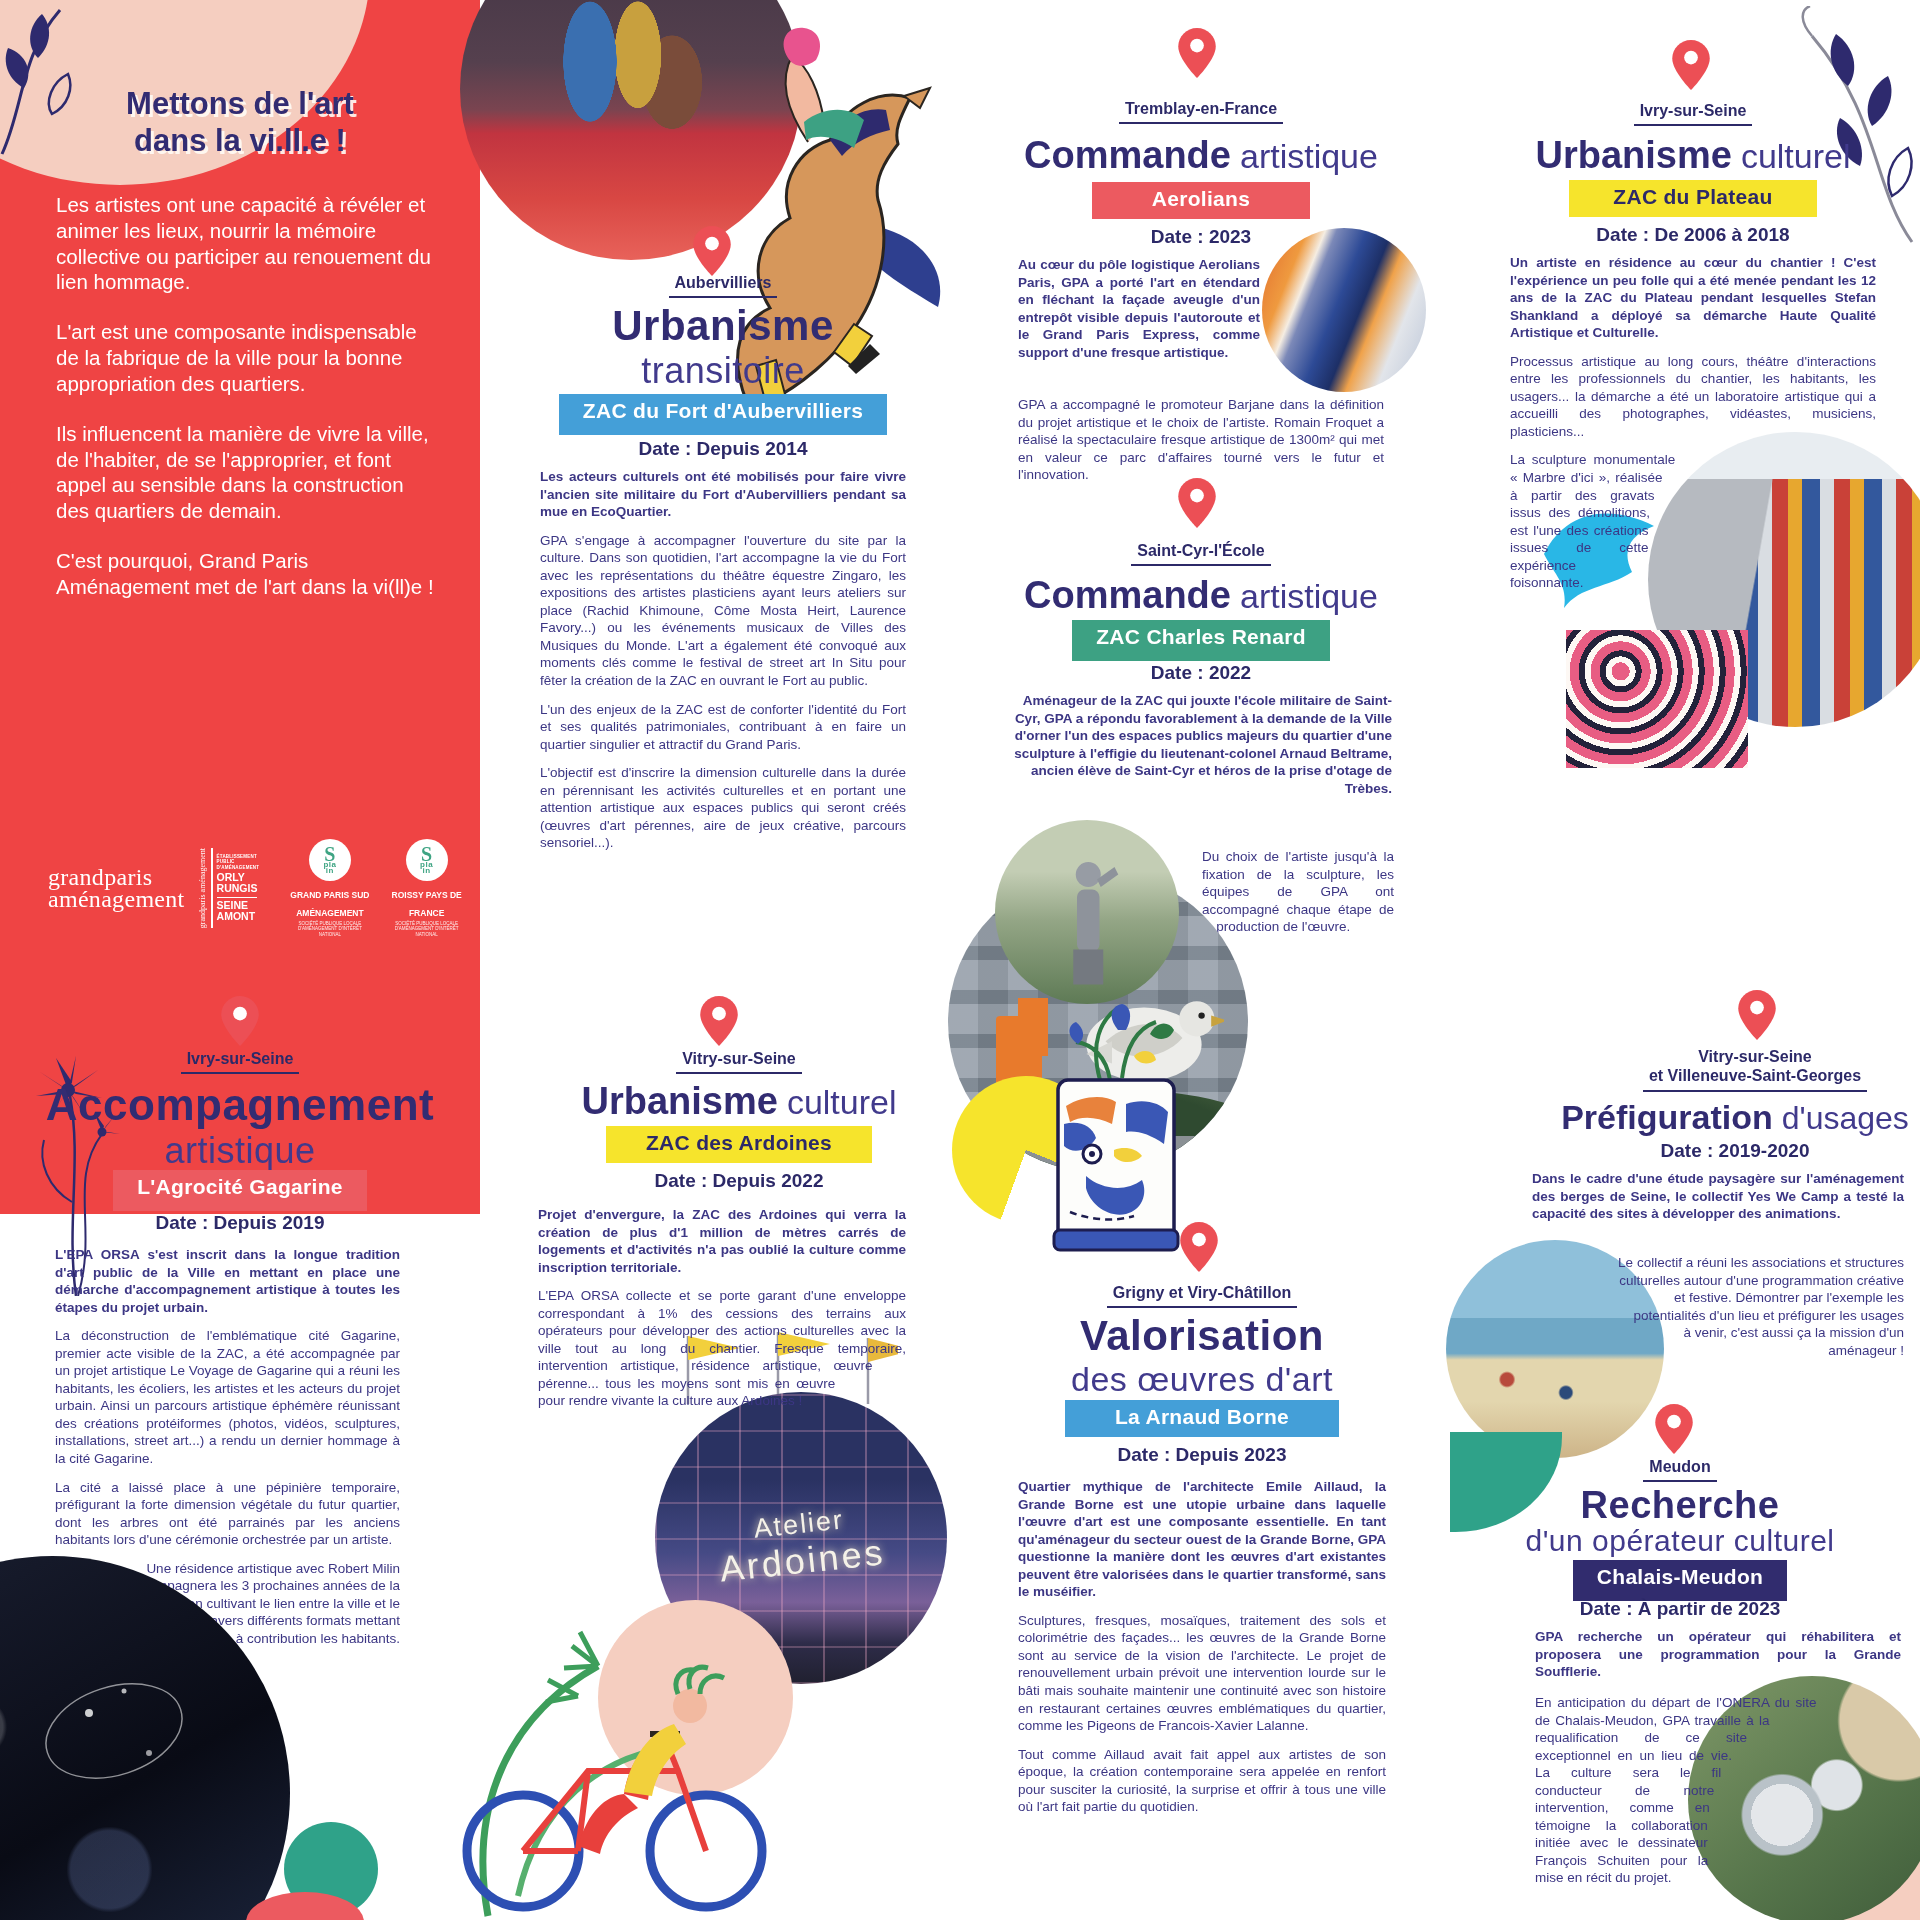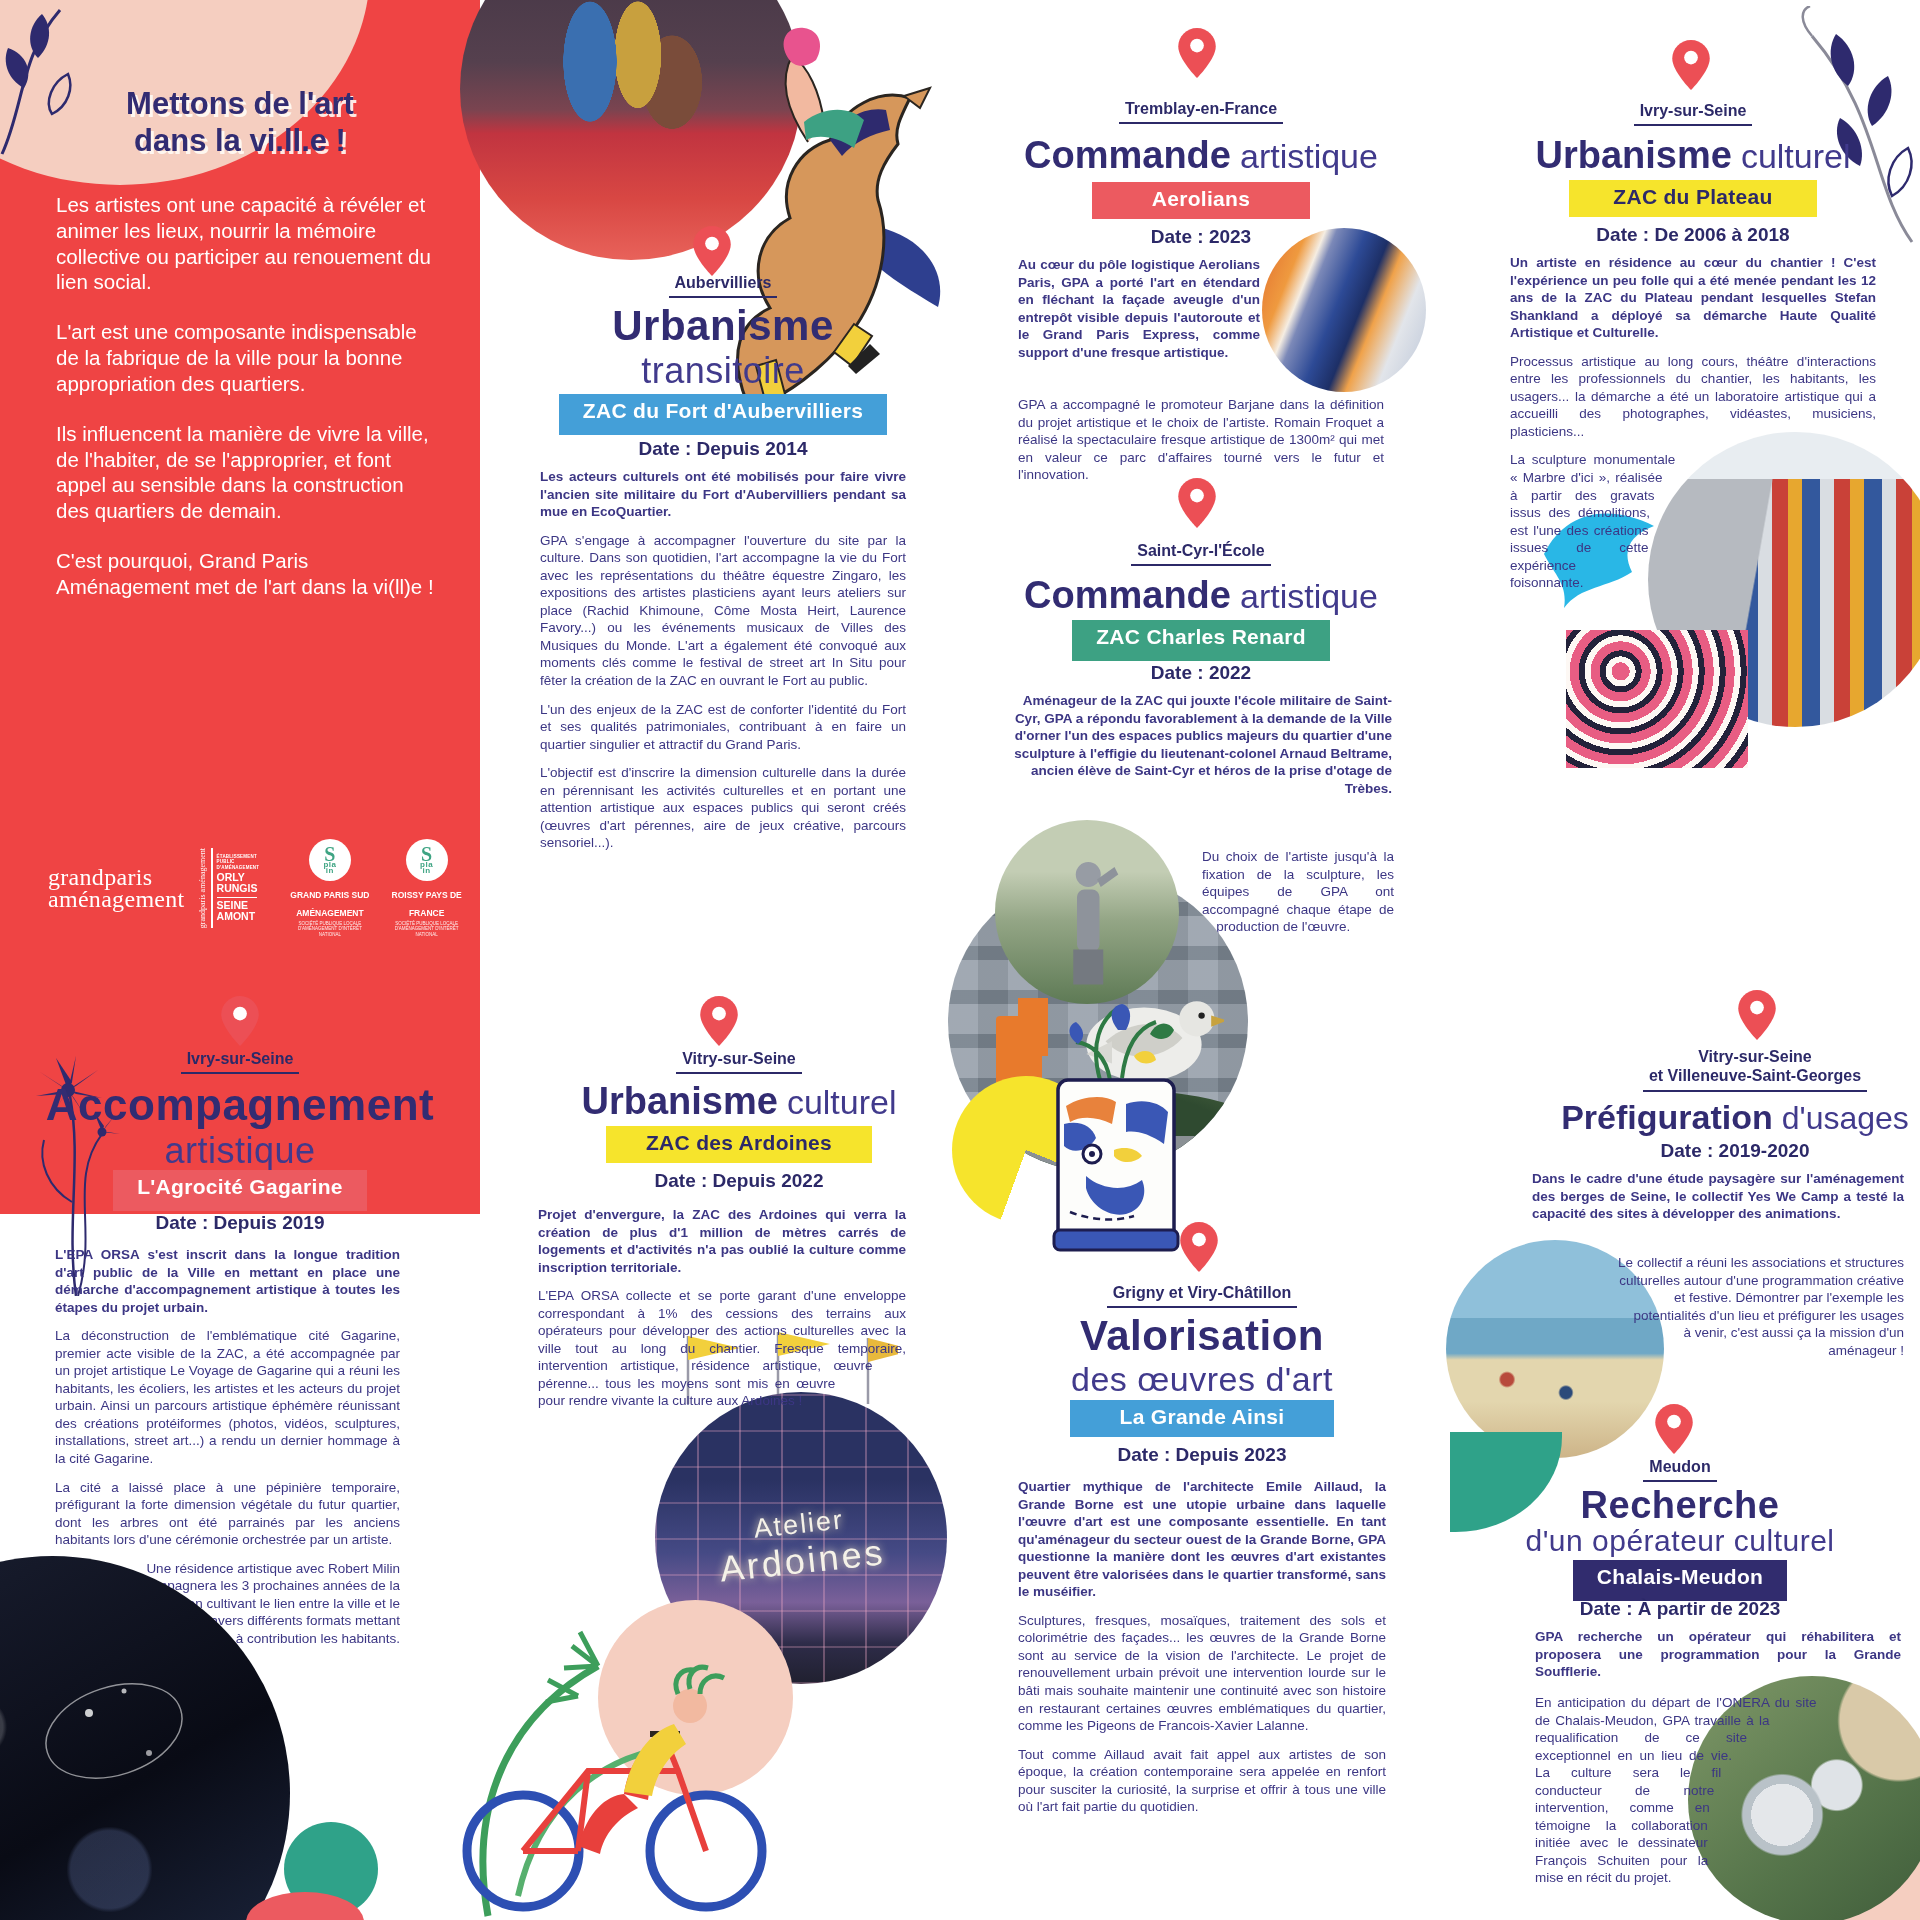--- a/index.html
+++ b/index.html
@@ -110,21 +110,21 @@
       <path d="M8 158 C30 110 26 60 66 14" stroke="#2E2A6E" stroke-width="3" fill="none"></path>
       <path d="M30 92 C14 84 8 66 14 52 C32 58 40 76 30 92Z" fill="#2E2A6E"></path>
       <path d="M44 62 C58 48 58 30 48 18 C34 30 32 50 44 62Z" fill="#2E2A6E"></path>
       <path d="M58 118 C74 110 80 92 74 78 C58 86 50 106 58 118Z" fill="none" stroke="#2E2A6E" stroke-width="2.5"></path>
     </svg>
     <div class="abs intro-title">
       <span>Mettons de l'art</span><br>
       <span>dans la vi.ll.e !</span>
     </div>
     <div class="abs intro-paras">
-      <p>Les artistes ont une capacité à révéler et animer les lieux, nourrir la mémoire collective ou participer au renouement du lien social.</p>
+      <p>Les artistes ont une capacité à révéler et animer les lieux, nourrir la mémoire collective ou participer au renouement du lien hommage.</p>
       <p>L'art est une composante indispensable de la fabrique de la ville pour la bonne appropriation des quartiers.</p>
       <p>Ils influencent la manière de vivre la ville, de l'habiter, de se l'approprier, et font appel au sensible dans la construction des quartiers de demain.</p>
       <p>C'est pourquoi, Grand Paris Aménagement met de l'art dans la vi(ll)e !</p>
     </div>
     <div class="abs logos">
       <div class="gpa-wordmark">
         <span>grandparis</span>
         <span>aménagement</span>
       </div>
       <div class="epa-logo">
@@ -407,21 +407,21 @@
     </svg>
     <span class="abs pin" style="left:1180px;top:1222px">
       <svg width="38" height="50" viewBox="0 0 30 40">
           <path d="M15 0C6.7 0 0 6.6 0 14.8 0 25 15 40 15 40s15-15 15-25.2C30 6.6 23.3 0 15 0z" fill="#EC4F55"></path>
           <circle cx="15" cy="14" r="5.5" fill="#fff"></circle>
         </svg>
     </span>
     <div class="abs loc" style="left:1018px;top:1284px;width:368px"><span class="ul">Grigny et Viry-Châtillon</span></div>
     <div class="abs t-bold" style="left:1018px;top:1312px;width:368px;font-size:42px">Valorisation</div>
     <div class="abs t-light" style="left:1018px;top:1360px;width:368px;font-size:34px">des œuvres d'art</div>
-    <div class="abs badge-row" style="left:1018px;top:1400px;width:368px"><span class="badge blue" style="padding:5px 50px 8px">La Grande Ainsi</span></div>
+    <div class="abs badge-row" style="left:1018px;top:1400px;width:368px"><span class="badge blue" style="padding:5px 50px 8px">La Arnaud Borne</span></div>
     <div class="abs date" style="left:1018px;top:1444px;width:368px">Date : Depuis 2023</div>
     <div class="abs body" style="left:1018px;top:1478px;width:368px">
       <p class="lead">Quartier mythique de l'architecte Emile Aillaud, la Grande Borne est une utopie urbaine dans laquelle l'œuvre d'art est une composante essentielle. En tant qu'aménageur du secteur ouest de la Grande Borne, GPA questionne la manière dont les œuvres d'art existantes peuvent être valorisées dans le quartier transformé, sans le muséifier.</p>
       <p>Sculptures, fresques, mosaïques, traitement des sols et colorimétrie des façades... les œuvres de la Grande Borne sont au service de la vision de l'architecte. Le projet de renouvellement urbain prévoit une intervention lourde sur le bâti mais souhaite maintenir une continuité avec son histoire en restaurant certaines œuvres emblématiques du quartier, comme les Pigeons de Francois-Xavier Lalanne.</p>
       <p>Tout comme Aillaud avait fait appel aux artistes de son époque, la création contemporaine sera appelée en renfort pour susciter la curiosité, la surprise et offrir à tous une ville où l'art fait partie du quotidien.</p>
     </div>
   </div>
 
   <div>
     <span class="abs pin" style="left:1738px;top:990px">

